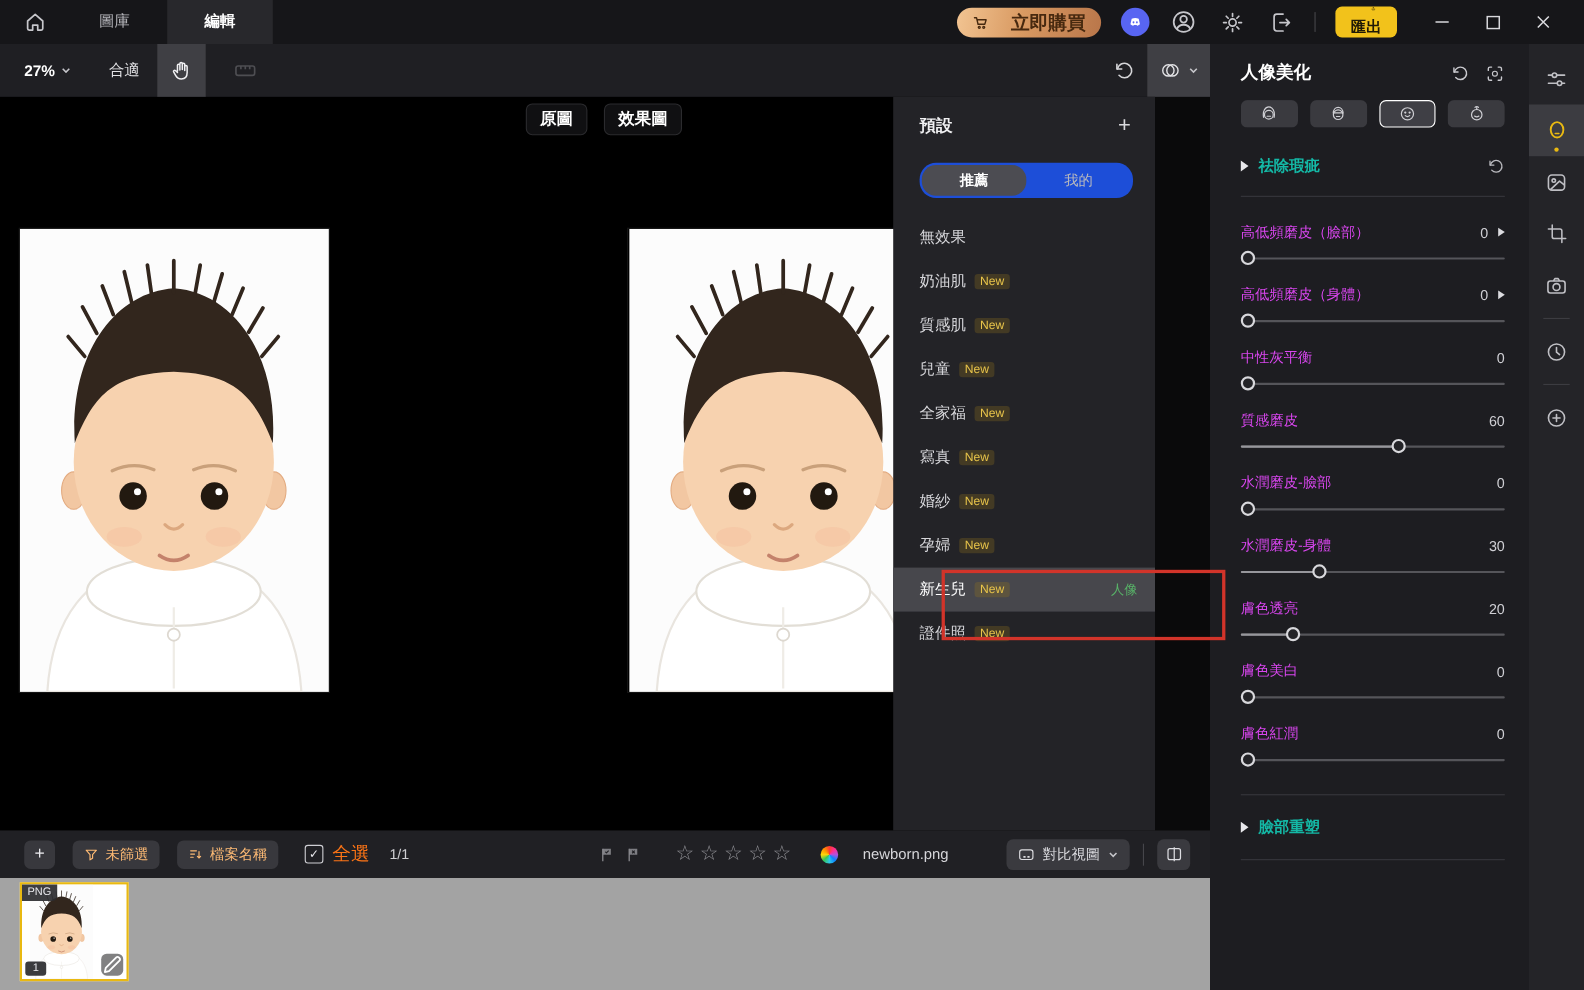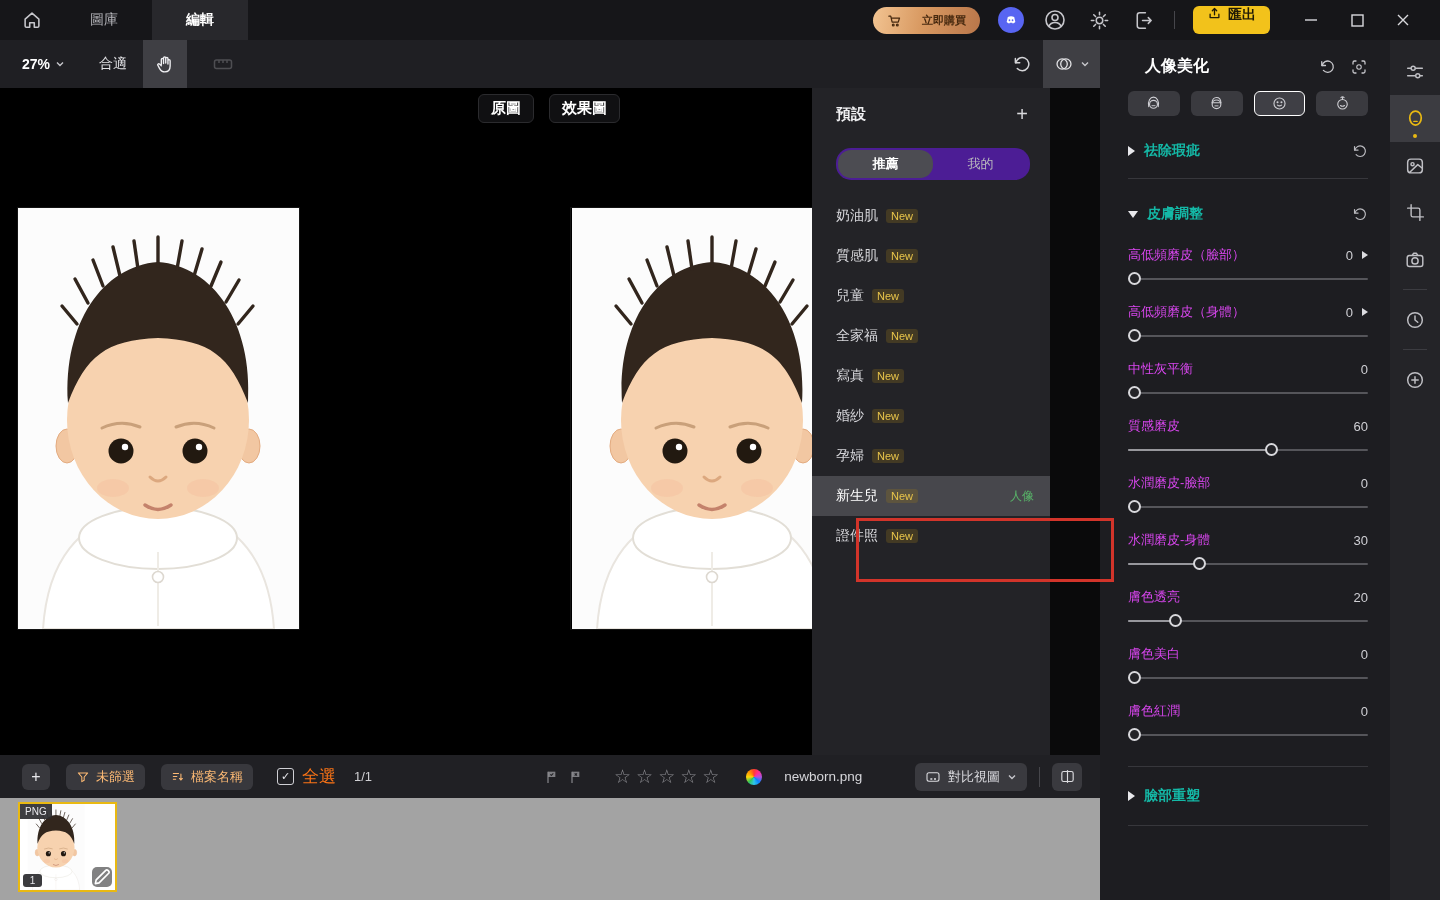--- a/index.html
+++ b/index.html
@@ -7,25 +7,25 @@
   #app{position:relative;width:1440px;height:900px;overflow:hidden;background:#0a0a0b;font-size:13px;}
   svg{display:block}
 
   
   .titlebar{position:absolute;left:0;top:0;width:1440px;height:40px;background:#161619;display:flex;align-items:center;z-index:20;}
   .home-btn{width:48px;height:40px;display:flex;align-items:center;justify-content:center;cursor:pointer;margin-left:8px;}
   .ttab{height:40px;padding:0 34px;display:flex;align-items:center;color:#b7b7bc;font-size:14px;cursor:pointer;}
   .ttab.on{background:#28282c;color:#fff;font-weight:bold;}
   .tb-right{margin-left:auto;display:flex;align-items:center;gap:18px;padding-right:14px;}
   .buy-pill{display:flex;align-items:center;gap:20px;height:27px;padding:0 14px;border-radius:14px;
-    background:linear-gradient(100deg,#f2c492 0%,#d99a62 45%,#b9764a 100%);color:#47290f;font-weight:bold;font-size:11px;cursor:pointer;}
+    background:linear-gradient(100deg,#f2c492 0%,#d99a62 45%,#b9764a 100%);color:#47290f;font-weight:bold;font-size:17px;cursor:pointer;}
   .disc{width:26px;height:26px;border-radius:50%;background:#5865f2;display:flex;align-items:center;justify-content:center;cursor:pointer;}
   .tb-ic{width:26px;height:26px;display:flex;align-items:center;justify-content:center;cursor:pointer;}
   .tb-sep{width:1px;height:18px;background:#46464b;}
-  .export-btn{display:flex;align-items:flex-start;gap:6px;height:28px;padding:0 14px;border-radius:6px;background:#f2c21b;color:#201a06;font-weight:bold;font-size:14px;cursor:pointer;}
+  .export-btn{display:flex;align-items:flex-end;gap:6px;height:28px;padding:0 14px;border-radius:6px;background:#f2c21b;color:#201a06;font-weight:bold;font-size:14px;cursor:pointer;flex-direction:column;}
   .winctl{display:flex;align-items:center;}
   .winctl div{width:46px;height:40px;display:flex;align-items:center;justify-content:center;color:#d9d9dd;cursor:pointer;}
 
   
   .toolbar{position:absolute;left:0;top:40px;width:1100px;height:48px;background:#1f1f23;display:flex;align-items:center;z-index:10;}
   .zoom-box{display:flex;align-items:center;gap:5px;margin-left:22px;color:#fff;font-weight:bold;font-size:14px;cursor:pointer;}
   .fit-label{margin-left:34px;color:#e3e3e6;font-size:14px;cursor:pointer;}
   .tool{width:44px;height:48px;display:flex;align-items:center;justify-content:center;cursor:pointer;}
   .tool.on{background:#3f3f44;}
   .tool.dis{opacity:.38;cursor:default;}
@@ -37,37 +37,37 @@
   .view-labels{position:absolute;left:478px;top:6px;display:flex;gap:15px;}
   .vlabel{background:#101012;border:1px solid #2b2b2e;border-radius:6px;color:#fff;font-size:15px;font-weight:bold;padding:4px 12px;cursor:pointer;}
   .photo{position:absolute;top:120px;box-shadow:0 0 0 1px #141414;}
   .photo svg{width:100%;height:100%;}
 
   
   .preset-panel{position:absolute;left:812px;top:88px;width:238px;height:667px;background:#232327;z-index:15;}
   .pp-head{display:flex;align-items:center;padding:16px 22px 10px 24px;}
   .pp-title{font-size:15px;font-weight:bold;color:#f0f0f2;}
   .pp-add{margin-left:auto;color:#d9d9dd;font-size:20px;line-height:1;cursor:pointer;}
-  .pp-tabs{margin:14px 20px 0 24px;height:28px;background:#4c1d95;border-radius:15px;display:flex;padding:2px;}
+  .pp-tabs{margin:14px 20px 0 24px;height:28px;background:#1d4ed8;border-radius:15px;display:flex;padding:2px;}
   .seg{flex:1;display:flex;align-items:center;justify-content:center;border-radius:13px;color:#b9b9bd;font-size:13px;cursor:pointer;}
   .seg.on{background:#4c4c52;color:#fff;font-weight:bold;}
   .preset-list{margin-top:16px;}
   .preset-row{height:40px;display:flex;align-items:center;padding:0 16px 0 24px;cursor:pointer;}
   .preset-row.on{background:#47474c;}
   .preset-label{font-size:14px;color:#d6d6da;}
   .preset-row.on .preset-label{color:#fff;}
   .new-badge{margin-left:8px;font-size:11px;color:#e8c44a;background:rgba(150,120,30,.28);padding:1px 5px;border-radius:3px;}
   .preset-tag{margin-left:auto;font-size:12px;color:#58b368;}
 
   
   .annotation{position:absolute;left:856px;top:518px;width:252px;height:58px;border:3px solid #d2342a;z-index:40;pointer-events:none;}
 
   
   .rpanel{position:absolute;left:1100px;top:40px;width:290px;height:860px;background:#1d1d21;z-index:15;}
-  .rp-head{display:flex;align-items:center;padding:16px 22px 0 28px;margin-left:17px;}
+  .rp-head{display:flex;align-items:center;padding:16px 22px 0 28px;}
   .rp-title{font-size:16px;font-weight:bold;color:#fff;}
   .rp-head-icons{margin-left:auto;display:flex;gap:14px;}
   .rp-head-icons .hic{cursor:pointer;color:#c9c9ce;}
   .face-row{display:flex;gap:11px;padding:14px 22px 0 28px;}
   .face-btn{width:52px;height:23px;border-radius:6px;background:#3a3a3f;display:flex;align-items:center;justify-content:center;cursor:pointer;border:1px solid transparent;color:#cfcfd4;}
   .face-btn.on{border:1px solid #fff;background:#3f3f45;}
   .sec-wrap{padding:0 22px 0 28px;}
   .sec-head{display:flex;align-items:center;margin-top:26px;cursor:pointer;}
   .tri{width:0;height:0;margin-right:9px;}
   .tri.right{border-top:5px solid transparent;border-bottom:5px solid transparent;border-left:7px solid #e8e8ec;}
@@ -303,20 +303,24 @@
     <div class="pp-tabs">
         <div class="seg on">
           <span>推薦</span>
         </div>
         <div class="seg">
           <span>我的</span>
         </div>
       </div>
     <div class="preset-list">
         <div class="preset-row">
+    <span class="preset-label">無效果</span>
+
+  </div>
+        <div class="preset-row">
     <span class="preset-label">奶油肌</span>
     <span class="new-badge">New</span>
 
   </div>
         <div class="preset-row">
     <span class="preset-label">質感肌</span>
     <span class="new-badge">New</span>
 
   </div>
         <div class="preset-row">
@@ -417,32 +421,20 @@
         <span class="sec-title">祛除瑕疵</span>
         <span class="sec-reset">
           <svg width="17" height="17" viewBox="0 0 24 24" fill="none" stroke="currentColor" stroke-width="1.7" stroke-linecap="round" stroke-linejoin="round">
               <path d="M5 5v5h5"></path>
               <path d="M5.5 10a7.5 7.5 0 1 1 1.7 6.5"></path>
             </svg>
         </span>
       </div>
     </div>
     <div class="divider"></div>
-    <div class="sec-wrap">
-      <div class="sec-head">
-        <span class="tri down"></span>
-        <span class="sec-title">皮膚調整</span>
-        <span class="sec-reset">
-          <svg width="17" height="17" viewBox="0 0 24 24" fill="none" stroke="currentColor" stroke-width="1.7" stroke-linecap="round" stroke-linejoin="round">
-              <path d="M5 5v5h5"></path>
-              <path d="M5.5 10a7.5 7.5 0 1 1 1.7 6.5"></path>
-            </svg>
-        </span>
-      </div>
-    </div>
 
     <div class="sliders">
         <div class="slider-row">
     <div class="sl-top">
       <span class="sl-label">高低頻磨皮（臉部）</span>
       <span class="sl-val">0</span>
       <span class="sl-exp"></span>
     </div>
     <div class="track">
       <span class="rail"></span>

